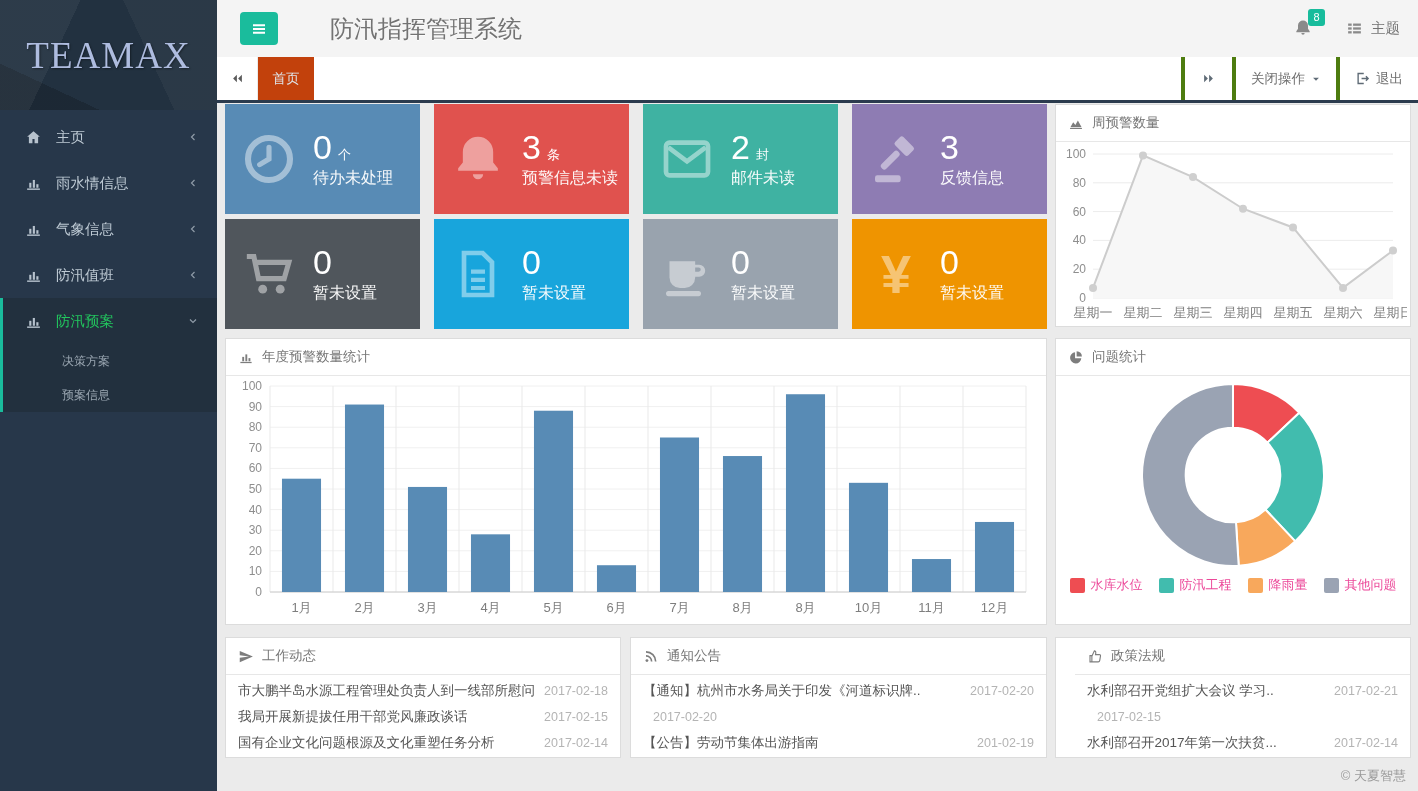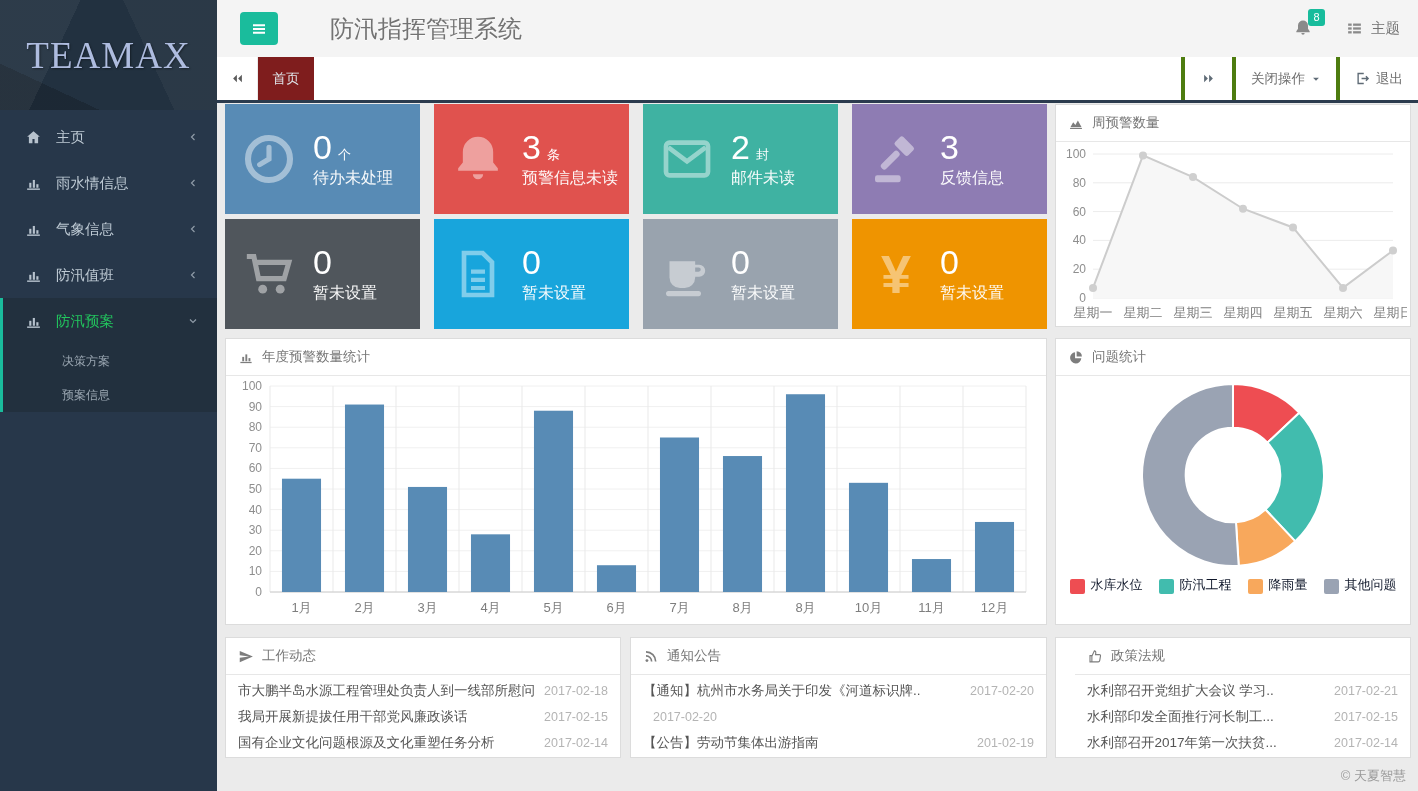--- a/index.html
+++ b/index.html
@@ -42,21 +42,21 @@
     border-radius:3px; padding:0 2px; }
   .theme-switch { display:flex; align-items:center; gap:7px; color:#737373;
     font-size:14.5px; cursor:pointer; }
   .theme-switch .th-icon { width:19px; height:17px; color:#8a8a8a; }
 
   
   .tabbar { position:absolute; left:217px; top:57px; right:0; height:46px; background:#fff;
     border-bottom:3px solid #2b3b4e; display:flex; align-items:stretch; }
   .tab-scroll-left { width:41px; display:flex; align-items:center; justify-content:center;
     border-right:1px solid #eaeaea; color:#5a5a5a; cursor:pointer; }
-  .tab-active { width:56px; background:#7f1d1d; color:#dfe4e8; font-size:13.5px;
+  .tab-active { width:56px; background:#c2410c; color:#dfe4e8; font-size:13.5px;
     display:flex; align-items:center; justify-content:center; cursor:pointer; }
   .tabbar-right { margin-left:auto; display:flex; align-items:stretch; }
   .tab-ctrl { display:flex; align-items:center; gap:6px; padding:0 15px;
     border-left:4px solid #4d7c0f; color:#6f6f6f; font-size:13.5px; cursor:pointer; }
   .tab-ctrl svg { color:#5f6b76; }
 
   
   .content { position:absolute; left:217px; top:103px; right:0; bottom:0; background:#ebebeb; }
 
   .cards-grid { position:absolute; left:8px; top:1px; width:822px;
@@ -80,21 +80,21 @@
   .panel-issues { left:838px; top:235px; width:356px; height:287px; }
   .panel-work   { left:8px;   top:534px; width:396px; height:121px; }
   .panel-notice { left:413px; top:534px; width:417px; height:121px; }
   .panel-policy { left:838px; top:534px; width:356px; height:121px;padding-left:19px; }
 
   .chart-body { display:flex; justify-content:center; align-items:flex-start; }
   svg text { font-family:"Liberation Sans","DejaVu Sans",sans-serif; }
 
   .donut-body { display:flex; flex-direction:column; align-items:center; padding-top:6px; }
   .legend-row { display:flex; justify-content:center; gap:16px; margin-top:8px; }
-  .legend-item { display:flex; align-items:flex-end; gap:6px; font-size:13px; color:#0f172a; }
+  .legend-item { display:flex; align-items:center; gap:6px; font-size:13px; color:#ec4899; }
   .legend-swatch { width:15px; height:15px; border-radius:2px; }
 
   .news-list { padding-top:3px; }
   .news-row { display:flex; align-items:center; height:26px; padding:0 12px; cursor:pointer; }
   .news-title { flex:1; font-size:13.5px; color:#555; white-space:nowrap; overflow:hidden; }
   .news-date { font-size:12.5px; color:#b4b4b4; margin-left:10px; flex:0 0 auto; }
 
   .footer-copy { position:absolute; right:12px; bottom:6px; font-size:13px; color:#9b9b9b; }
 </style>
 </head>
@@ -590,21 +590,20 @@
           <path d="M4 10.5h3v10H4zM7 11.5l4-8.5c1.7.3 2.6 1.4 2.3 3.2L12.8 9H19c1.2 0 2 .9 1.8 2l-1.2 7.2c-.2 1.2-1.1 2.3-2.4 2.3H7z" fill="none" stroke="currentColor" stroke-width="1.8"></path>
         </svg>
       <span>政策法规</span>
     </div>
     <div class="news-list">
       <div class="news-row">
         <span class="news-title">水利部召开党组扩大会议 学习..</span>
         <span class="news-date">2017-02-21</span>
       </div>
       <div class="news-row">
-        <span class="news-title">水利部印发全面推行河长制工...</span>
         <span class="news-date">2017-02-15</span>
       </div>
       <div class="news-row">
         <span class="news-title">水利部召开2017年第一次扶贫...</span>
         <span class="news-date">2017-02-14</span>
       </div>
     </div>
   </div>
 
   <div class="footer-copy">© 天夏智慧</div>

